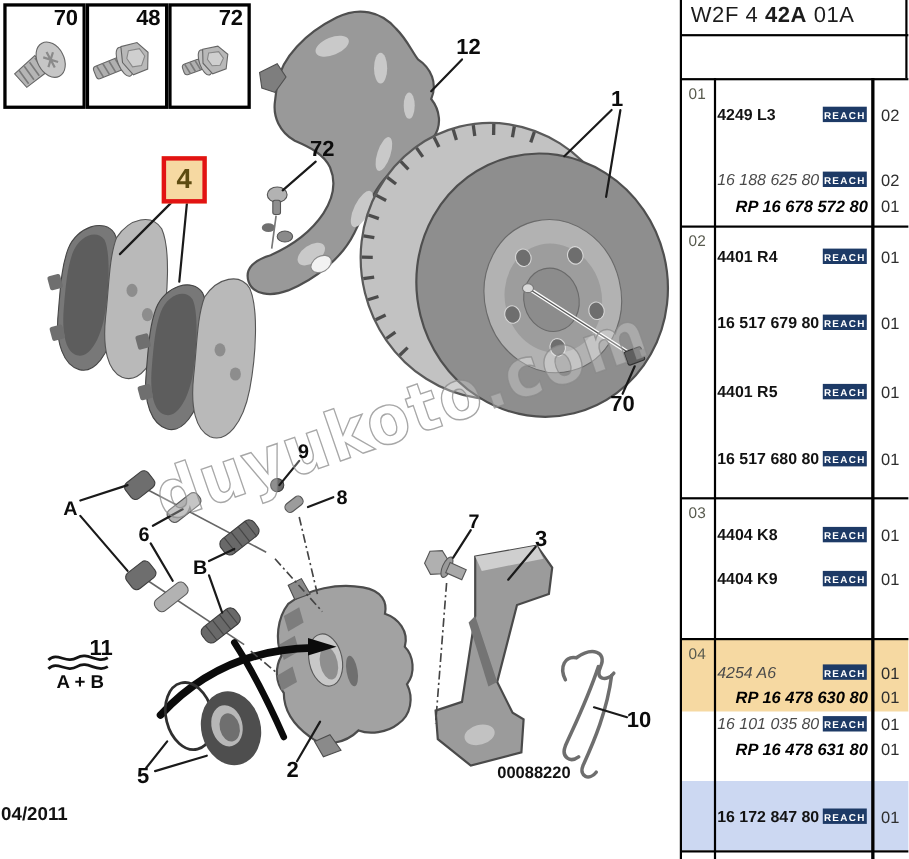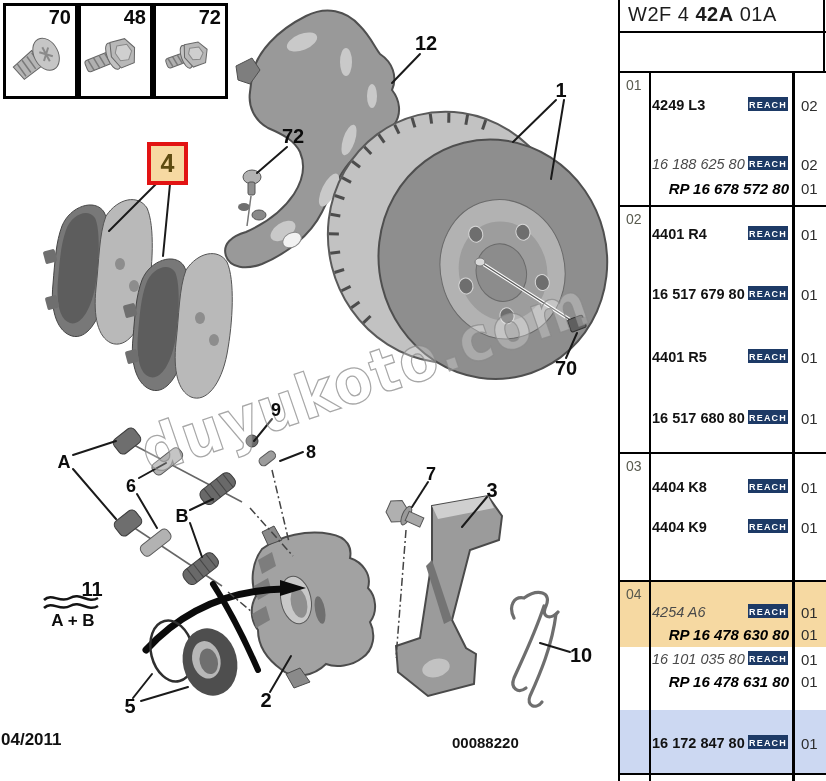--- a/index.html
+++ b/index.html
@@ -9,21 +9,21 @@
   #diagram-svg{position:absolute;left:0;top:0;}
   .callout{position:absolute;transform:translate(-50%,-50%);font-weight:bold;color:#0c0c0c;
            white-space:nowrap;line-height:1;}
   #red-box{position:absolute;left:147px;top:142px;width:33px;height:35px;background:#f6d9a2;
            border:4px solid #e21313;display:flex;align-items:center;justify-content:center;
            font-size:25px;font-weight:bold;color:#5d4b10;}
   .inset-box{position:absolute;top:3px;width:69px;height:90px;border:3px solid #000;background:#fff;} 
   .inset-num{position:absolute;top:0px;right:4px;font-size:20px;font-weight:bold;color:#0a0a0a;}
   .inset-art{position:absolute;left:0;top:12px;}
   #footer-date{position:absolute;left:1px;top:730px;font-size:17px;font-weight:bold;color:#111;}
-  #footer-doc{position:absolute;left:452px;top:734px;font-size:15px;font-weight:bold;color:#111;}
+  #footer-doc{position:absolute;left:452px;top:694px;font-size:15px;font-weight:bold;color:#111;}
   
   #parts-table{position:absolute;left:618px;top:0;width:208px;height:781px;
                border-left:2px solid #000;box-sizing:content-box;background:#fff;}
   #pt-header{position:absolute;left:0;top:0;width:203px;height:28px;border-bottom:2px solid #000;
              font-size:20px;padding-left:8px;padding-top:3px;color:#1c1c1c;letter-spacing:.5px;}
   #pt-header .bold{font-weight:bold;}
   #pt-hdr-right{position:absolute;left:203px;top:0;width:2px;height:71px;background:#000;}
   #pt-gcol{position:absolute;left:29px;top:71px;width:2px;height:710px;background:#000;}
   #pt-thick{position:absolute;left:172px;top:71px;width:3px;height:710px;background:#000;}
   .pt-group{position:absolute;left:0;width:208px;box-sizing:border-box;}

